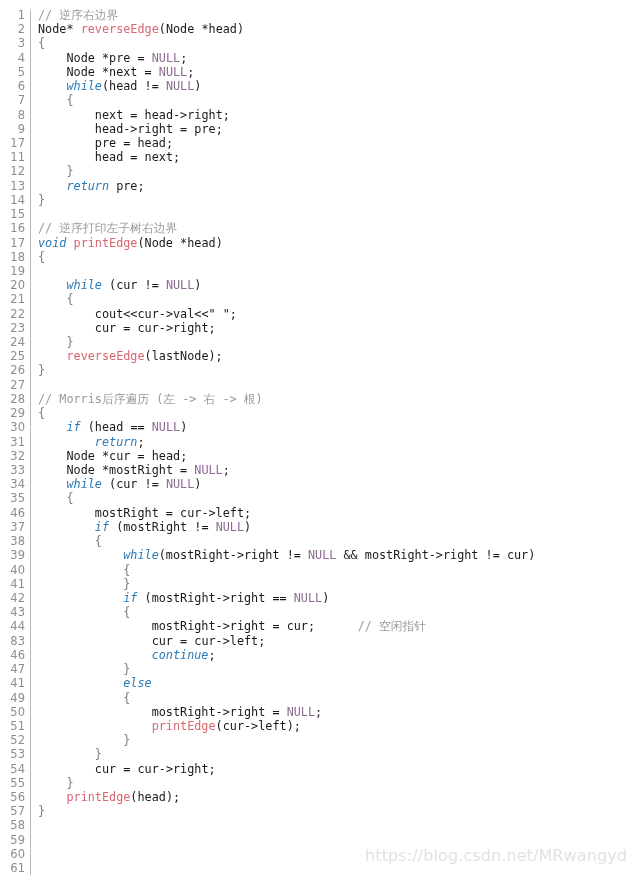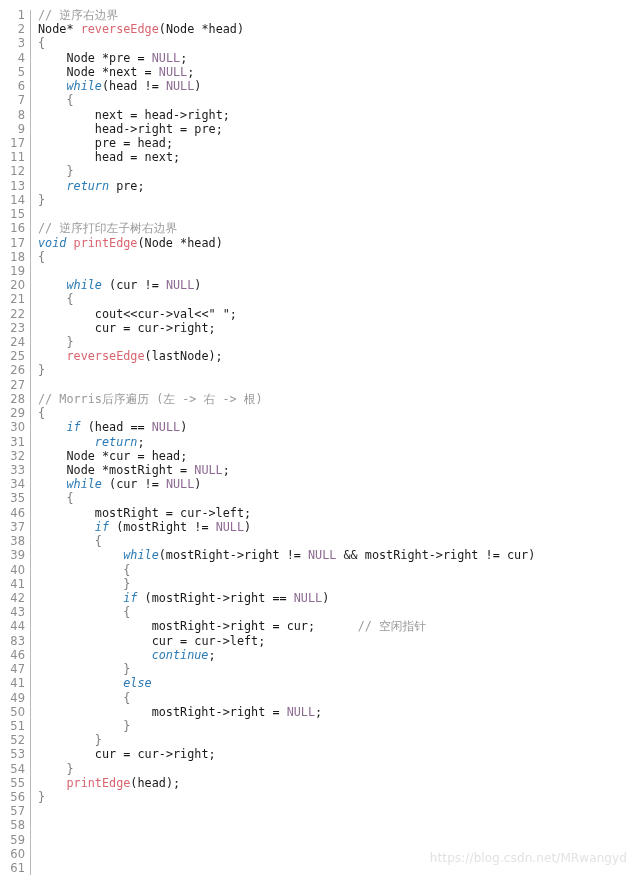--- a/index.html
+++ b/index.html
@@ -81,21 +81,21 @@
 
   
   .cmt  { font-family: "DejaVu Sans Mono", "DejaVu Sans", "Liberation Mono", monospace; }
 
   
   .watermark {
     position: absolute;
     right: 8px;
     bottom: 16px;
     color: #e2e2e2;
-    font-size: 12px;
+    font-size: 16px;
     font-family: "DejaVu Sans", "Liberation Sans", sans-serif;
     letter-spacing: 0.1px;
     user-select: none;
     pointer-events: none;
   }
 </style>
 </head>
 <body>
 
 <div id="code-block">
@@ -210,20 +210,21 @@
       <span class="cl">            <span class="punc">}</span></span>
       <span class="cl">            <span class="kw">if</span> <span class="op">(</span><span class="plain">mostRight</span><span class="op">-&gt;</span><span class="plain">right</span> <span class="op">==</span> <span class="nul">NULL</span><span class="op">)</span></span>
       <span class="cl">            <span class="punc">{</span></span>
       <span class="cl">                <span class="plain">mostRight</span><span class="op">-&gt;</span><span class="plain">right</span> <span class="op">=</span> <span class="plain">cur</span><span class="op">;</span>      <span class="cmt">// 空闲指针</span></span>
       <span class="cl">                <span class="plain">cur</span> <span class="op">=</span> <span class="plain">cur</span><span class="op">-&gt;</span><span class="plain">left</span><span class="op">;</span></span>
       <span class="cl">                <span class="kw">continue</span><span class="op">;</span></span>
       <span class="cl">            <span class="punc">}</span></span>
       <span class="cl">            <span class="kw">else</span></span>
       <span class="cl">            <span class="punc">{</span></span>
       <span class="cl">                <span class="plain">mostRight</span><span class="op">-&gt;</span><span class="plain">right</span> <span class="op">=</span> <span class="nul">NULL</span><span class="op">;</span></span>
+      <span class="cl">                <span class="fn">printEdge</span><span class="op">(</span><span class="plain">cur</span><span class="op">-&gt;</span><span class="plain">left</span><span class="op">);</span></span>
       <span class="cl">            <span class="punc">}</span></span>
       <span class="cl">        <span class="punc">}</span></span>
       <span class="cl">        <span class="plain">cur</span> <span class="op">=</span> <span class="plain">cur</span><span class="op">-&gt;</span><span class="plain">right</span><span class="op">;</span></span>
       <span class="cl">    <span class="punc">}</span></span>
       <span class="cl">    <span class="fn">printEdge</span><span class="op">(</span><span class="plain">head</span><span class="op">);</span></span>
       <span class="cl"><span class="punc">}</span></span>
     </div>
 
   <div class="watermark">https://blog.csdn.net/MRwangyd</div>
 </div>

